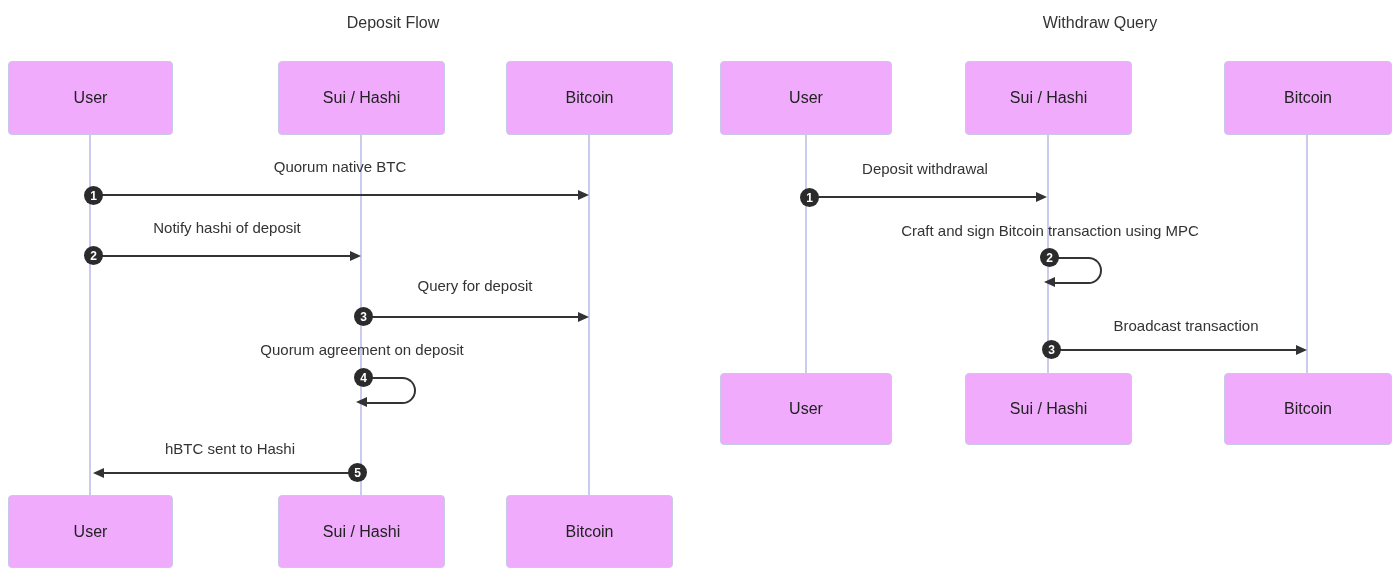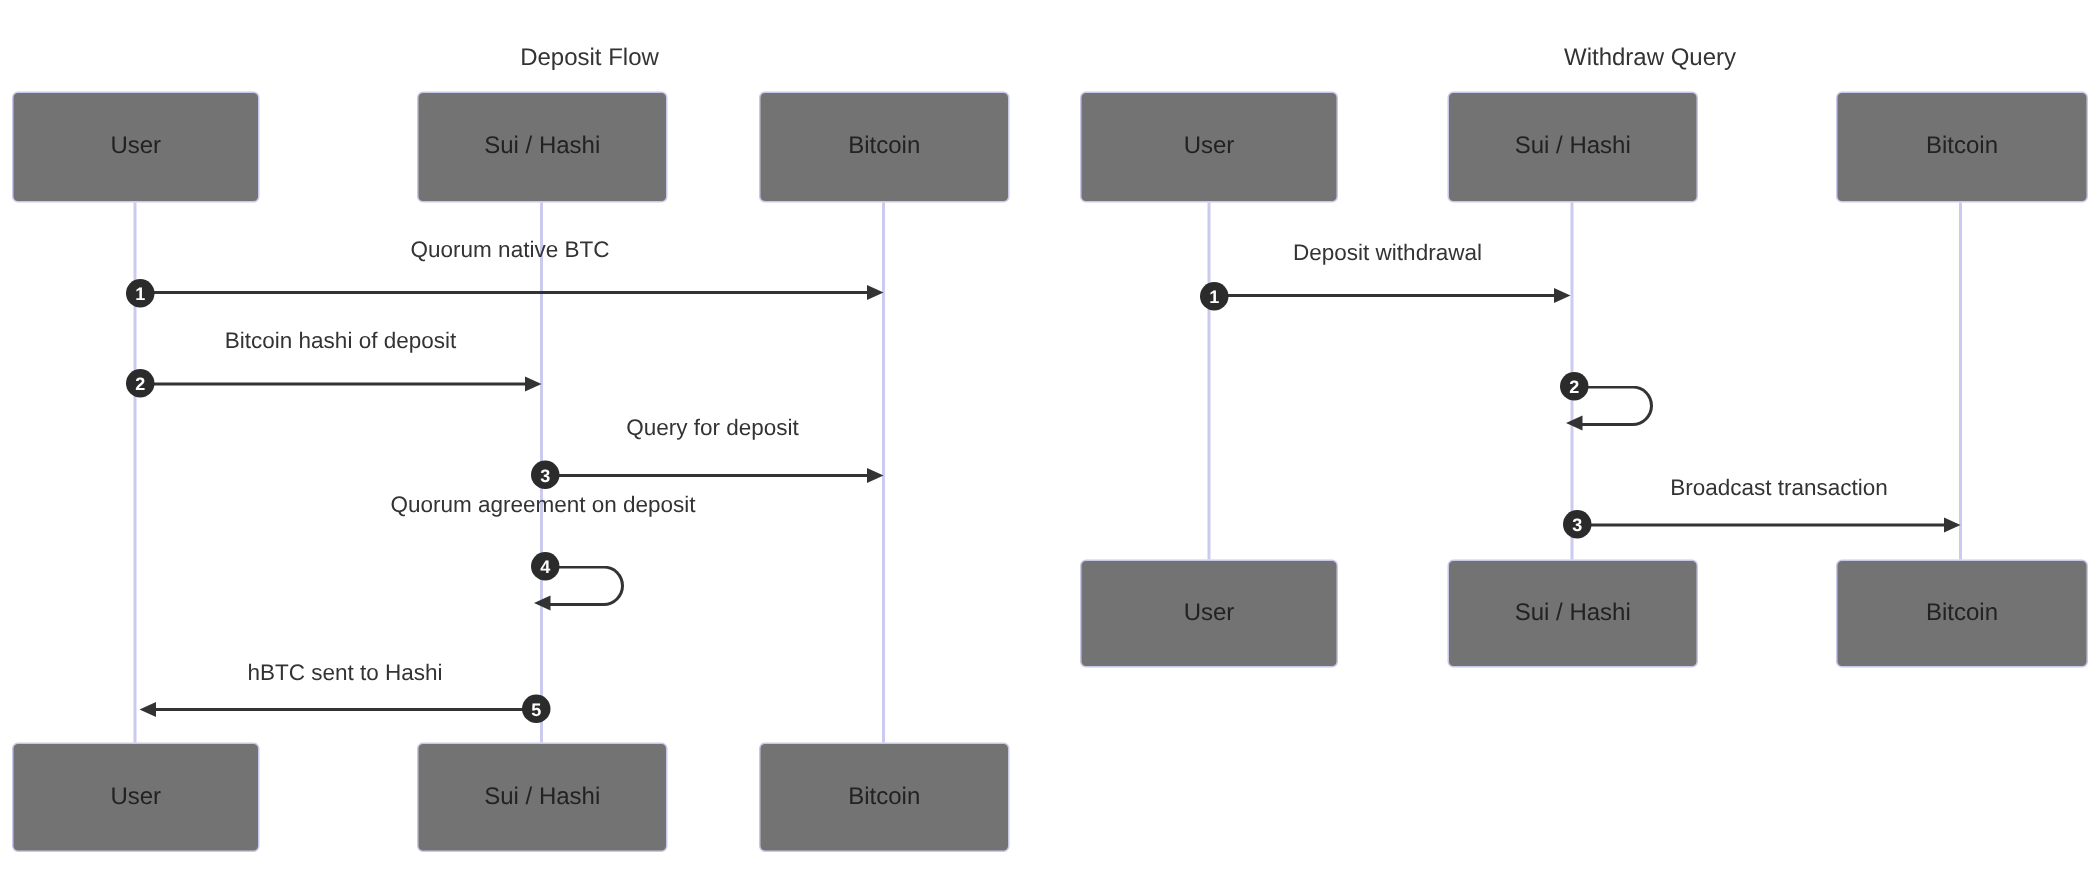--- a/index.html
+++ b/index.html
@@ -1,19 +1,19 @@
 <!DOCTYPE html>
 <html><head>
 <meta charset="utf-8">
 <style>
   html,body{margin:0;padding:0;background:#ffffff;}
   .canvas{position:relative;width:1400px;height:581px;background:#ffffff;
           font-family:"Liberation Sans","DejaVu Sans",sans-serif;overflow:hidden;}
-  .title{position:absolute;transform:translateX(-50%);font-size:16px;color:#333;white-space:nowrap;margin-top:16px;}
-  .actor{position:absolute;background:#737373;border:1px solid #C8C8E8;border-radius:4px;
+  .title{position:absolute;transform:translateX(-50%);font-size:16px;color:#333;white-space:nowrap;}
+  .actor{position:absolute;background:#f0abfc;border:1px solid #C8C8E8;border-radius:4px;
          box-sizing:border-box;display:flex;align-items:center;justify-content:center;
          font-size:16px;color:#222;}
   .lifeline{position:absolute;width:2px;background:#CBCBEF;}
   .msg-label{position:absolute;transform:translateX(-50%);font-size:15px;color:#333;white-space:nowrap;}
   .line{position:absolute;height:2px;background:#333;}
   .head-right{position:absolute;width:0;height:0;border-top:5px solid transparent;
               border-bottom:5px solid transparent;border-left:11px solid #333;}
   .head-left{position:absolute;width:0;height:0;border-top:5px solid transparent;
              border-bottom:5px solid transparent;border-right:11px solid #333;}
   .badge{position:absolute;width:19px;height:19px;border-radius:50%;background:#2b2b2b;
@@ -39,31 +39,31 @@
 
   <div class="actor" style="left:8px;top:495px;width:165px;height:73px">User</div>
   <div class="actor" style="left:278px;top:495px;width:167px;height:73px">Sui / Hashi</div>
   <div class="actor" style="left:506px;top:495px;width:167px;height:73px">Bitcoin</div>
 
   <div class="msg-label" style="left:340px;top:158px">Quorum native BTC</div>
   <div class="line" style="left:93px;top:194px;width:485px"></div>
   <div class="head-right" style="left:578px;top:190px"></div>
   <div class="badge" style="left:84px;top:186px">1</div>
 
-  <div class="msg-label" style="left:227px;top:219px">Bitcoin hashi of deposit</div>
+  <div class="msg-label" style="left:227px;top:219px">Notify hashi of deposit</div>
   <div class="line" style="left:93px;top:255px;width:257px"></div>
   <div class="head-right" style="left:350px;top:251px"></div>
   <div class="badge" style="left:84px;top:246px">2</div>
 
   <div class="msg-label" style="left:475px;top:277px">Query for deposit</div>
   <div class="line" style="left:364px;top:316px;width:214px"></div>
   <div class="head-right" style="left:578px;top:312px"></div>
   <div class="badge" style="left:354px;top:307px">3</div>
 
-  <div class="msg-label" style="left:362px;top:328px">Quorum agreement on deposit</div>
+  <div class="msg-label" style="left:362px;top:341px">Quorum agreement on deposit</div>
   <div class="loop" style="left:366px;top:377px;width:50px;height:27px"></div>
   <div class="head-left" style="left:356px;top:397px"></div>
   <div class="badge" style="left:354px;top:368px">4</div>
 
   <div class="msg-label" style="left:230px;top:440px">hBTC sent to Hashi</div>
   <div class="line" style="left:104px;top:472px;width:254px"></div>
   <div class="head-left" style="left:93px;top:468px"></div>
   <div class="badge" style="left:348px;top:463px">5</div>
 
   <div class="title" style="left:1100px;top:14px">Withdraw Query</div>
@@ -78,20 +78,21 @@
 
   <div class="actor" style="left:720px;top:373px;width:172px;height:72px">User</div>
   <div class="actor" style="left:965px;top:373px;width:167px;height:72px">Sui / Hashi</div>
   <div class="actor" style="left:1224px;top:373px;width:168px;height:72px">Bitcoin</div>
 
   <div class="msg-label" style="left:925px;top:160px">Deposit withdrawal</div>
   <div class="line" style="left:810px;top:196px;width:226px"></div>
   <div class="head-right" style="left:1036px;top:192px"></div>
   <div class="badge" style="left:800px;top:188px">1</div>
 
+  <div class="msg-label" style="left:1050px;top:222px">Craft and sign Bitcoin transaction using MPC</div>
   <div class="loop" style="left:1052px;top:257px;width:50px;height:27px"></div>
   <div class="head-left" style="left:1044px;top:277px"></div>
   <div class="badge" style="left:1040px;top:248px">2</div>
 
   <div class="msg-label" style="left:1186px;top:317px">Broadcast transaction</div>
   <div class="line" style="left:1052px;top:349px;width:244px"></div>
   <div class="head-right" style="left:1296px;top:345px"></div>
   <div class="badge" style="left:1042px;top:340px">3</div>
 
 </div>

